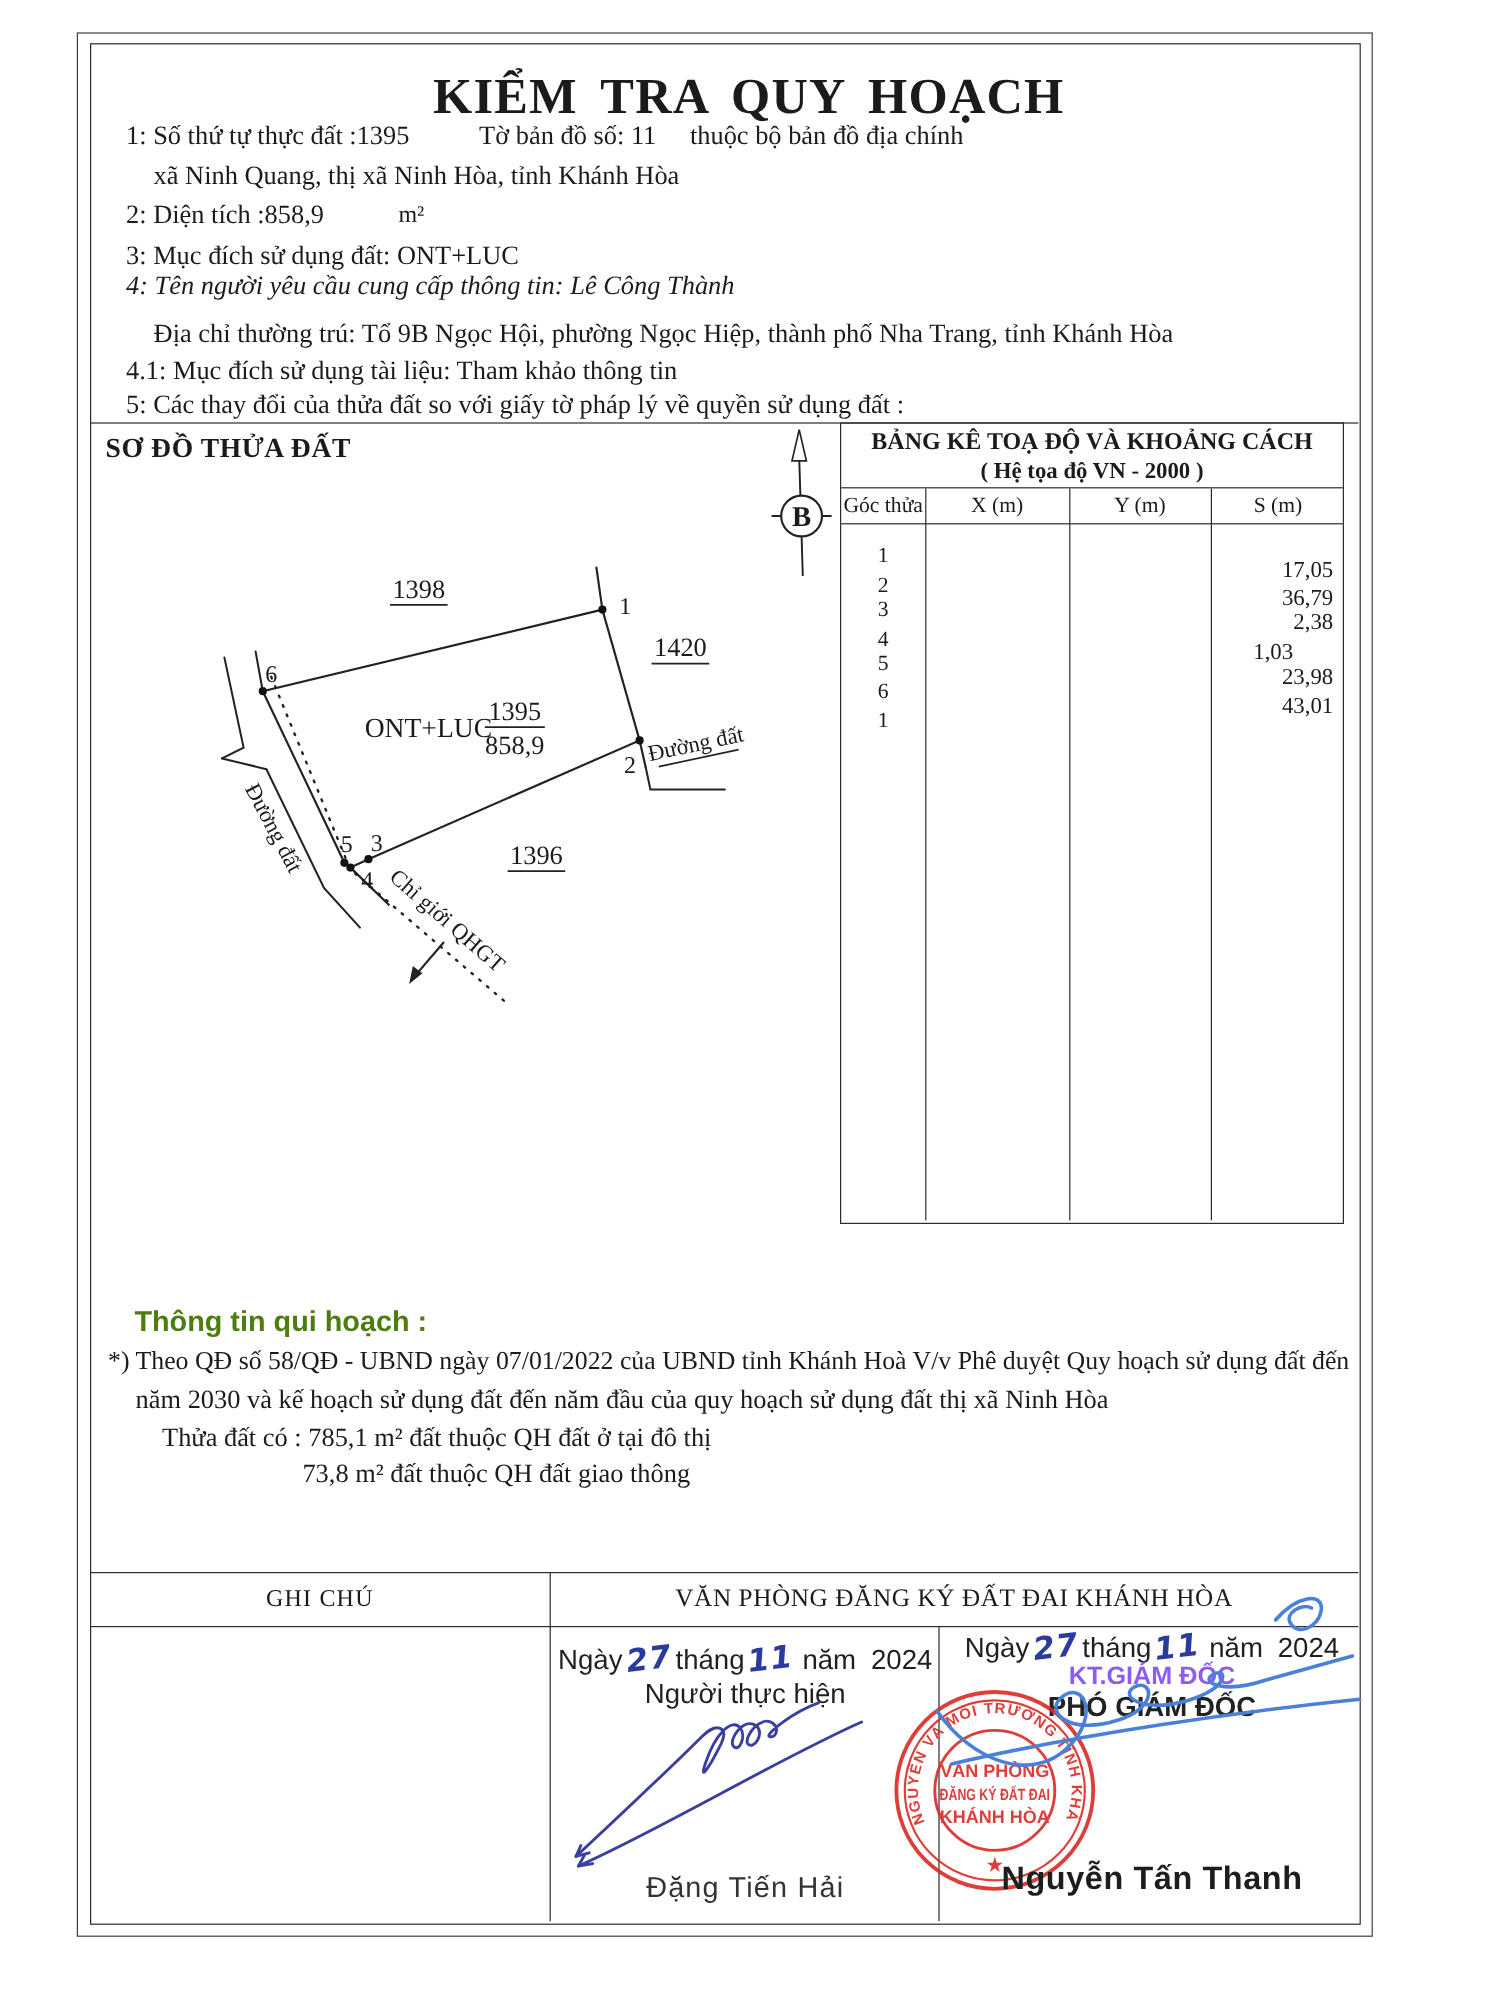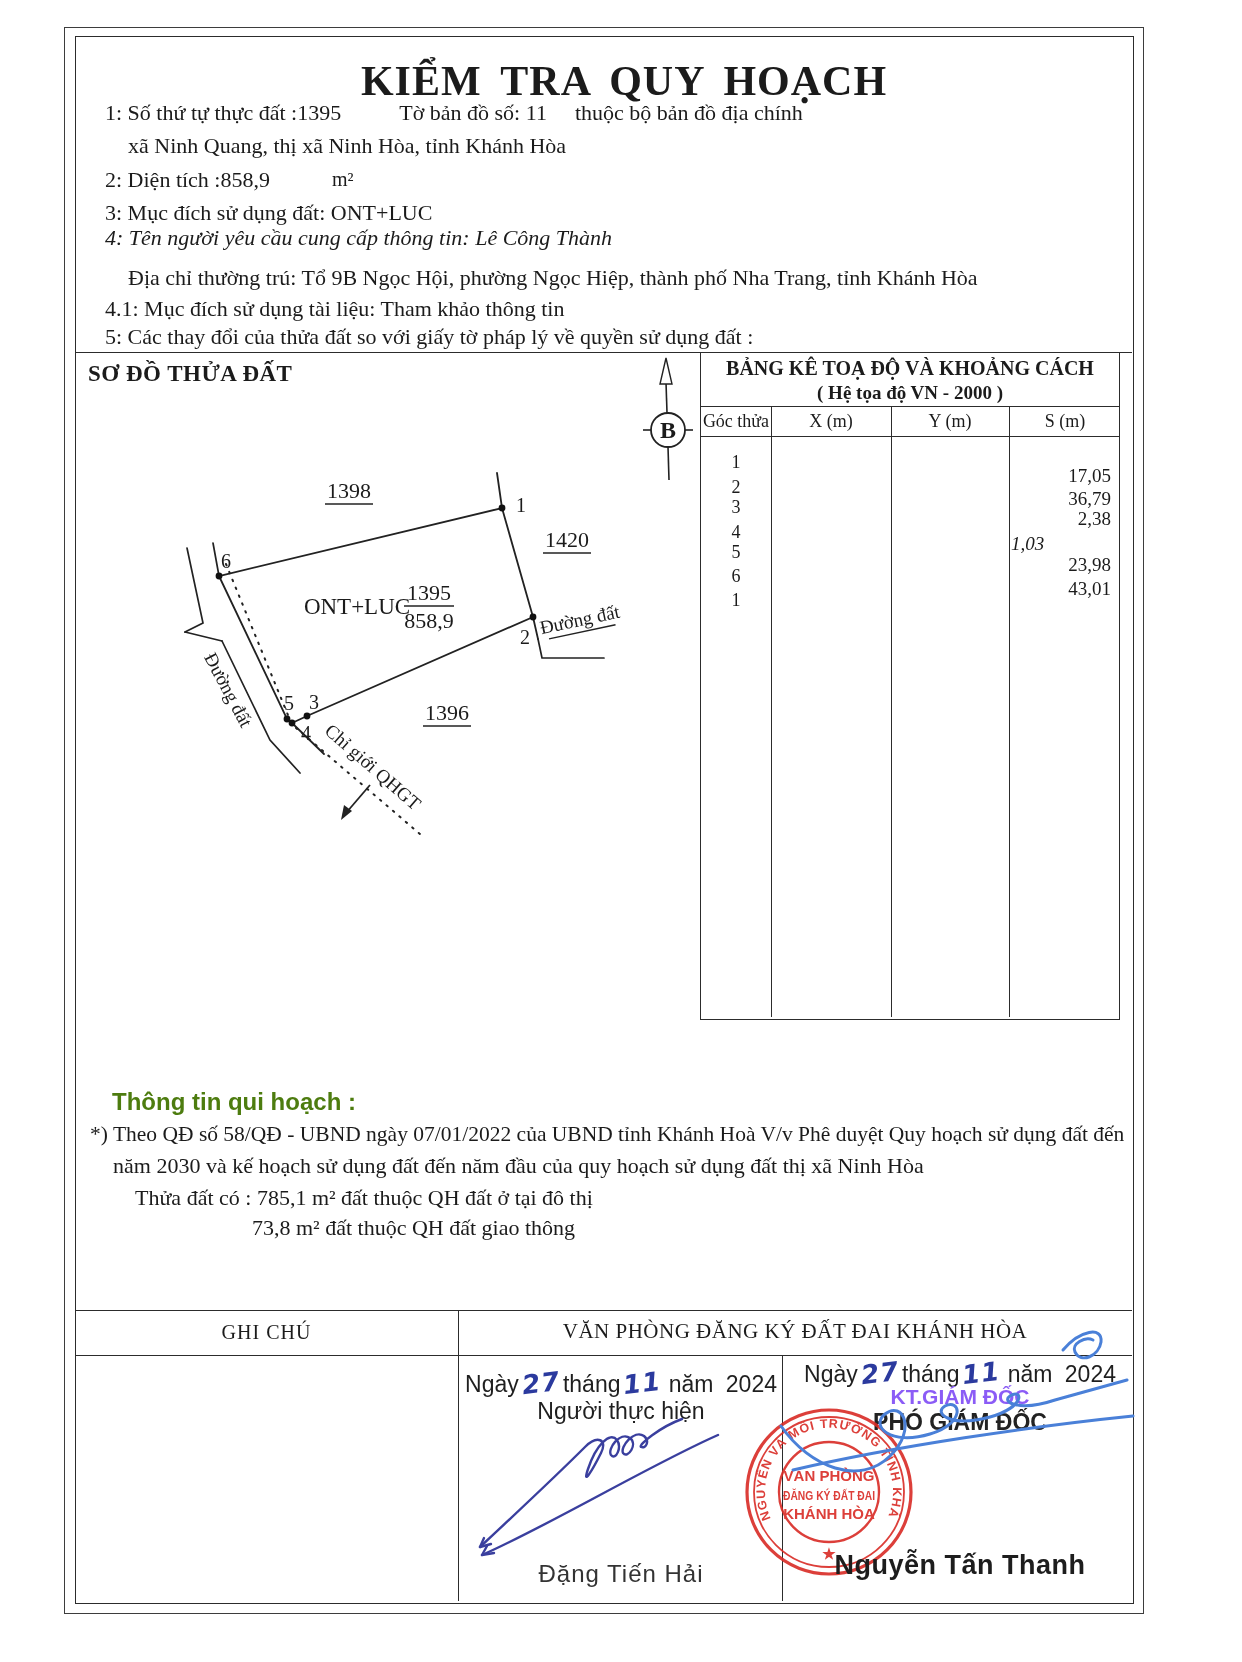--- a/index.html
+++ b/index.html
@@ -151,21 +151,21 @@
     <div class="ct-cell" style="left:0;width:70px;top:38px;text-align:center;">2</div>
     <div class="ct-cell" style="left:0;width:70px;top:58px;text-align:center;">3</div>
     <div class="ct-cell" style="left:0;width:70px;top:83px;text-align:center;">4</div>
     <div class="ct-cell" style="left:0;width:70px;top:103px;text-align:center;">5</div>
     <div class="ct-cell" style="left:0;width:70px;top:127px;text-align:center;">6</div>
     <div class="ct-cell" style="left:0;width:70px;top:151px;text-align:center;">1</div>
 
     <div class="ct-cell" style="left:310px;width:100px;top:27px;text-align:right;font-size:19px;">17,05</div>
     <div class="ct-cell" style="left:310px;width:100px;top:50px;text-align:right;font-size:19px;">36,79</div>
     <div class="ct-cell" style="left:310px;width:100px;top:70px;text-align:right;font-size:19px;">2,38</div>
-    <div class="ct-cell" style="left:310px;width:100px;top:95px;text-align:left;font-size:19px;font-style:italic;">1,03</div>
+    <div class="ct-cell" style="left:310px;width:100px;top:95px;text-align:center;font-size:19px;">1,03</div>
     <div class="ct-cell" style="left:310px;width:100px;top:116px;text-align:right;font-size:19px;">23,98</div>
     <div class="ct-cell" style="left:310px;width:100px;top:140px;text-align:right;font-size:19px;">43,01</div>
   </div>
 </div>
 
 <div class="abs sans" style="left:112px;top:1088px;font-size:24px;font-weight:600;color:#4d7c0f;">Thông tin qui hoạch :</div>
 <div class="abs ser" style="left:90px;top:1122px;font-size:21.5px;">*) Theo QĐ số 58/QĐ - UBND ngày 07/01/2022 của UBND tỉnh Khánh Hoà V/v Phê duyệt Quy hoạch sử dụng đất đến</div>
 <div class="abs ser" style="left:113px;top:1154px;">năm 2030 và kế hoạch sử dụng đất đến năm đầu của quy hoạch sử dụng đất thị xã Ninh Hòa</div>
 <div class="abs ser" style="left:135px;top:1186px;">Thửa đất có : 785,1 m²  đất thuộc QH đất ở tại đô thị</div>
 <div class="abs ser" style="left:252px;top:1216px;">73,8 m²  đất thuộc QH đất giao thông</div>

